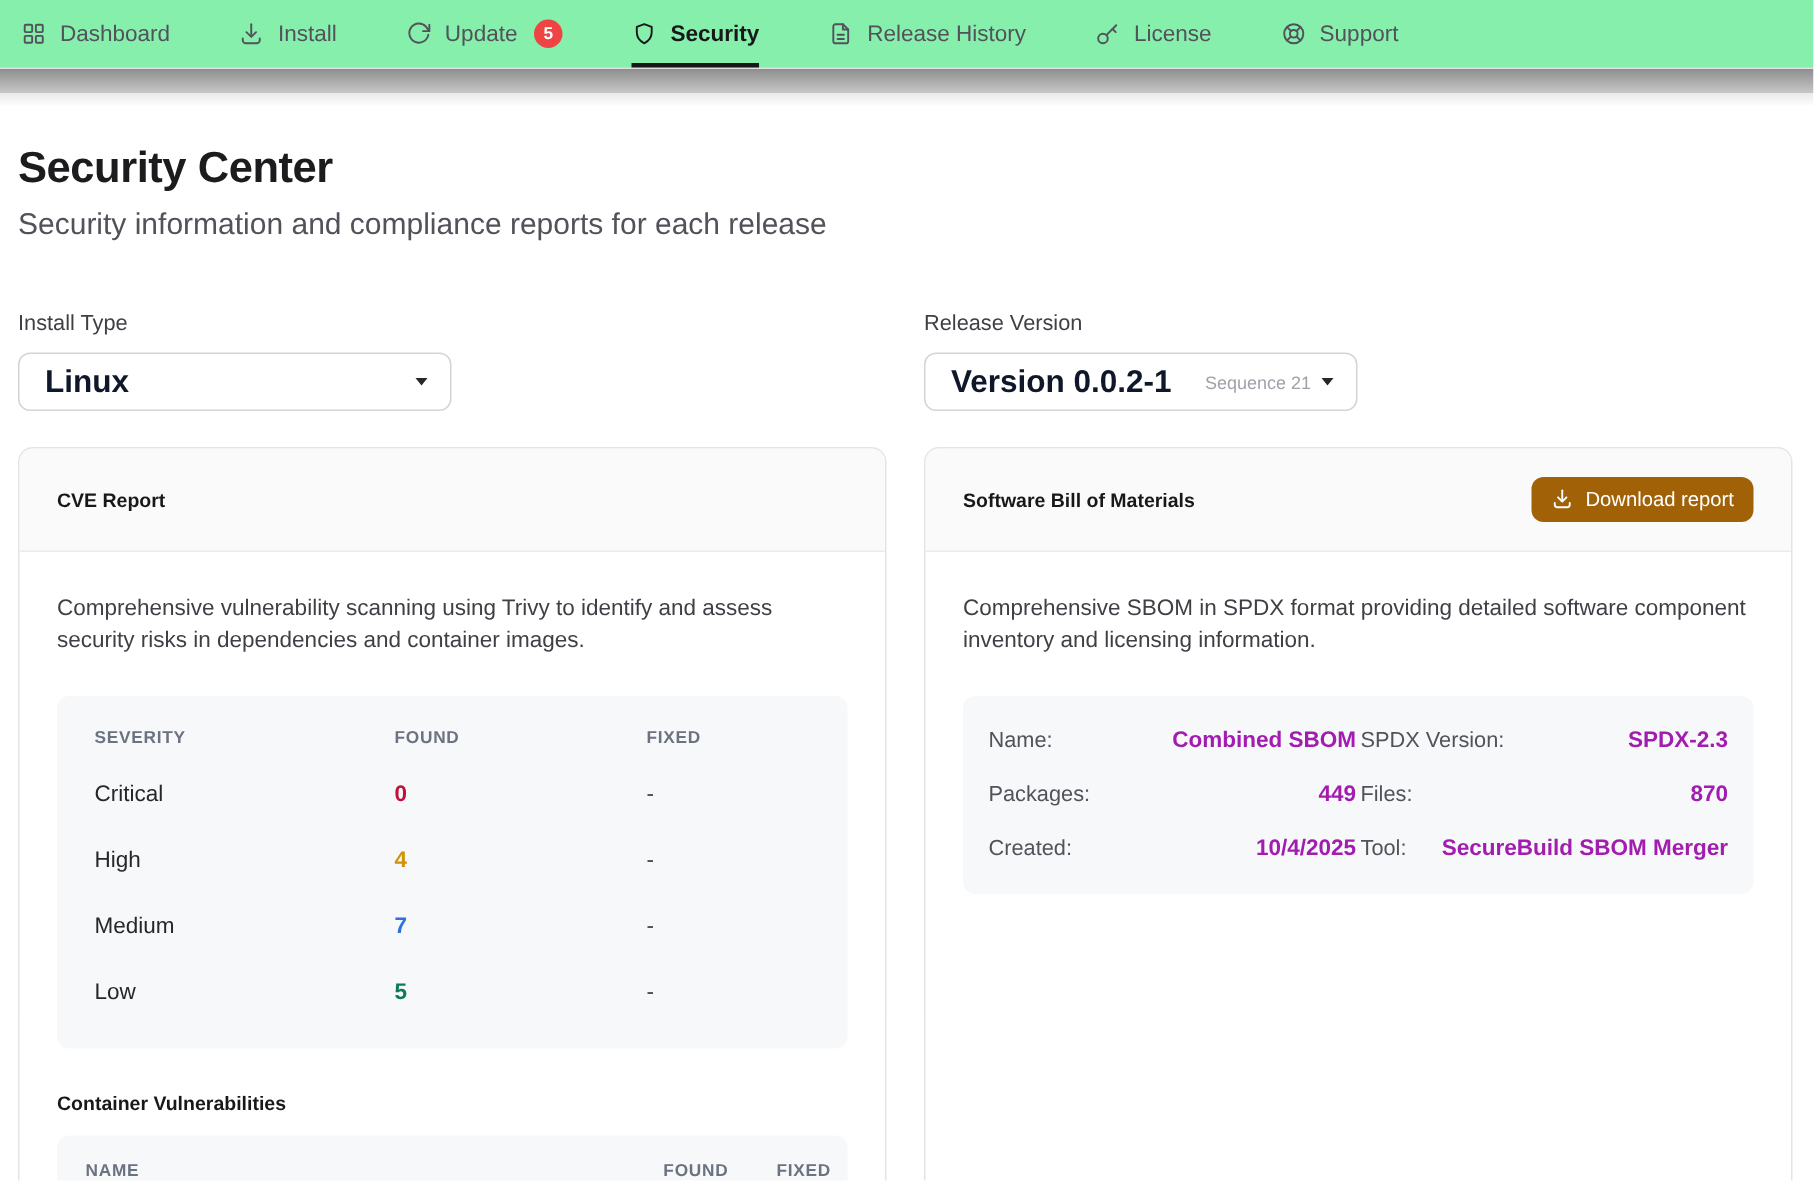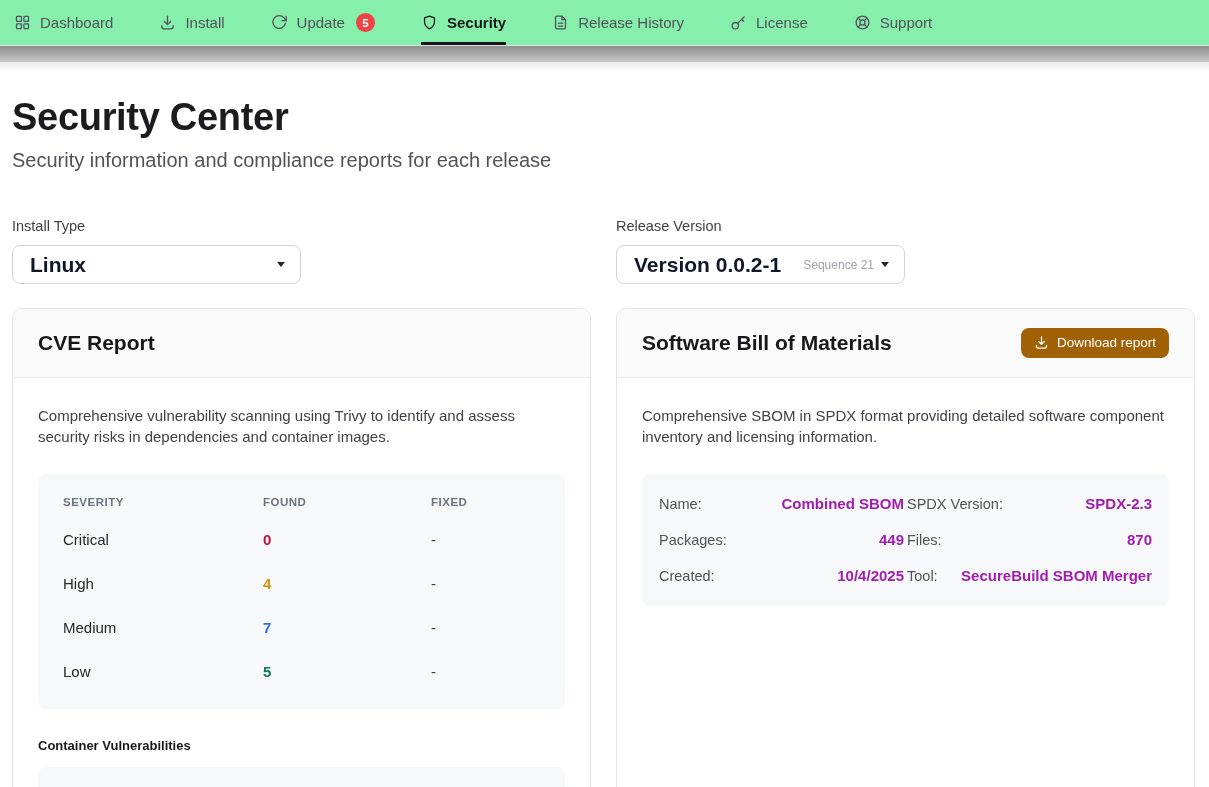--- a/index.html
+++ b/index.html
@@ -17,21 +17,21 @@
     stroke-width:1.8; stroke-linecap:round; stroke-linejoin:round; }
   .nav-badge { min-width:19px; height:19px; border-radius:50%; background:#ef4444;
     color:#fff; font-size:11.5px; font-weight:700; display:flex;
     align-items:center; justify-content:center; margin-left:2px; }
 
   .scroll-shadow { height:16px; background:linear-gradient(to bottom,#8e8e8e,#c7c7c7); }
   .scroll-fade { height:9px; background:linear-gradient(to bottom,#e9e9e9,#ffffff); }
 
   
   .content { padding:0 14px 0 12px; }
-  .page-title { font-size:38px; font-weight:700; letter-spacing:-0.3px;
+  .page-title { font-size:29px; font-weight:700; letter-spacing:-0.3px;
     margin-top:25px; color:#1c1c1e; }
   .page-subtitle { font-size:20px; color:#52525b; margin-top:10px; }
 
   .filters { display:grid; grid-template-columns:1fr 1fr; gap:25px; margin-top:46px; }
   .field-label { font-size:14.5px; color:#3f3f46; display:block; margin-bottom:11px; }
   .select { width:289px; height:39px; border:1px solid #d4d4d8; border-radius:8px;
     background:#fff; display:flex; align-items:center; justify-content:space-between;
     padding:0 15px 0 17px; cursor:pointer; }
   .select-value { font-size:21px; font-weight:700; color:#0f172a; }
   .select-right { display:flex; align-items:center; gap:7px; }
@@ -40,21 +40,21 @@
     border-right:4.5px solid transparent; border-top:5.5px solid #27272a; }
 
   
   .cards { display:grid; grid-template-columns:1fr 1fr; gap:25px; margin-top:24px;
     align-items:start; }
   .card { border:1px solid #e4e4e7; border-radius:10px; background:#fff;
     height:600px; overflow:hidden; }
   .card-header { background:#fafafa; border-bottom:1px solid #ebebed;
     height:69px; display:flex; align-items:center; justify-content:space-between;
     padding:0 25px; }
-  .card-title { font-size:21px; font-weight:600; color:#18181b; }
+  .card-title { font-size:13px; font-weight:600; color:#18181b; }
   .card-body { padding:27px 25px; }
   .card-desc { font-size:15px; color:#3f3f46; line-height:1.43; max-width:530px; }
 
   
   .sev-table { margin-top:26px; background:#f7f8f9; border-radius:8px;
     padding:12px 25px 15px; }
   .sev-row { display:grid; grid-template-columns:200px 168px 1fr;
     align-items:center; height:44px; }
   .sev-row.head { height:32px; }
   .col-head { font-size:11.5px; font-weight:700; color:#6b7280; letter-spacing:0.5px; }

